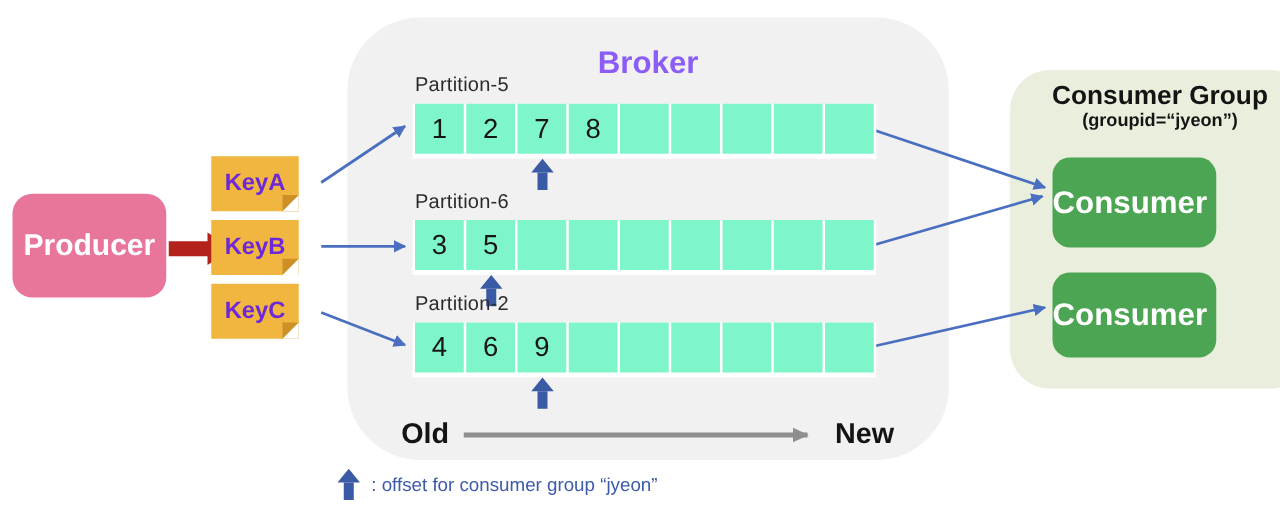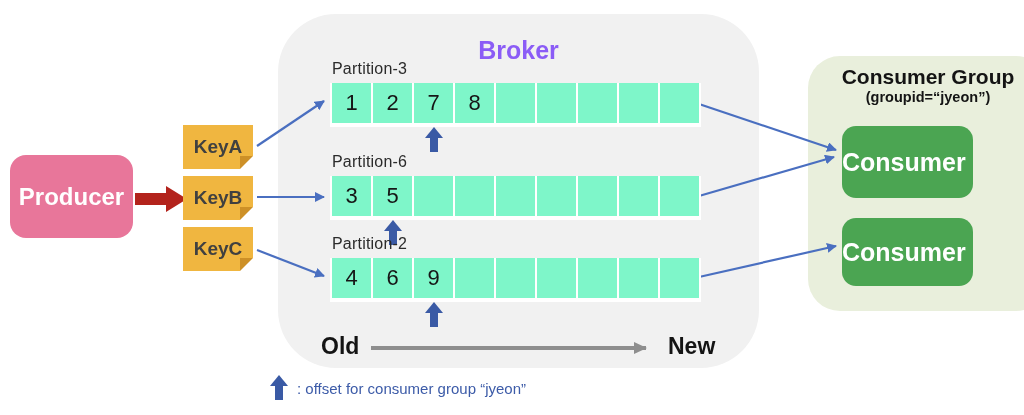--- a/index.html
+++ b/index.html
@@ -50,24 +50,24 @@
   .producer {
     position: absolute; left: 10px; top: 155px; width: 123px; height: 83px;
     background: var(--producer_pink, #e8769a);
     border-radius: 16px;
     display: flex; align-items: center; justify-content: center;
     color: #ffffff; font-size: 24px; font-weight: bold;
   }
 
   
   .key-note {
-    position: absolute; left: 183px; width: 70px; height: 44px;
+    position: absolute; left: 169px; width: 70px; height: 44px;
     background: var(--key_amber, #f0b640);
     display: flex; align-items: center; justify-content: center;
-    color: #404040; font-size: 19px; font-weight: 600;
+    color: #6d28d9; font-size: 19px; font-weight: 600;
   }
   .key-a { top: 125px; } .key-b { top: 176px; } .key-c { top: 227px; }
   .key-note::after {
     content: ""; position: absolute; right: 0; bottom: 0; width: 0; height: 0;
     border-top: 13px solid var(--key_fold, #cd9027);
     border-right: 13px solid #ffffff;
   }
 
   
   .partition-block { position: absolute; left: 330px; }
@@ -166,21 +166,21 @@
     <span>KeyA</span>
   </div>
   <div class="key-note key-b">
     <span>KeyB</span>
   </div>
   <div class="key-note key-c">
     <span>KeyC</span>
   </div>
 
   <div id="partitions">
-      <div class="partition-block" style="top: 60px;"><div class="partition-label">Partition-3</div><div class="partition-row">
+      <div class="partition-block" style="top: 60px;"><div class="partition-label">Partition-5</div><div class="partition-row">
           <div class="partition-cell">1</div>
           <div class="partition-cell">2</div>
           <div class="partition-cell">7</div>
           <div class="partition-cell">8</div>
           <div class="partition-cell"></div>
           <div class="partition-cell"></div>
           <div class="partition-cell"></div>
           <div class="partition-cell"></div>
           <div class="partition-cell"></div>
           <div class="offset-arrow" style="left: 94.5px; top: 44px;">

